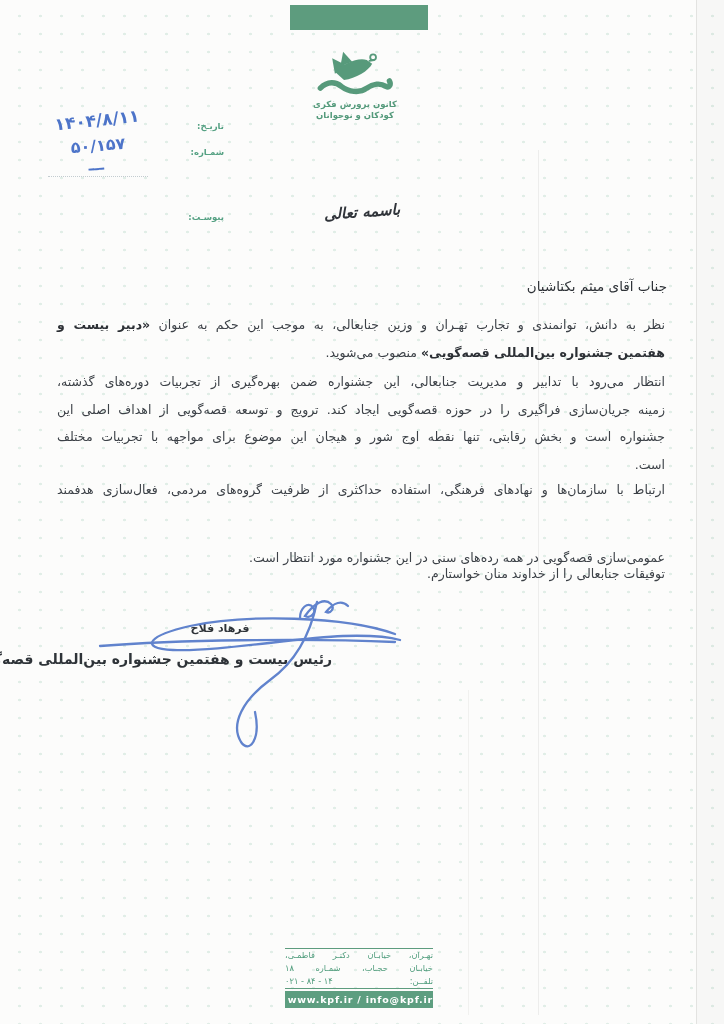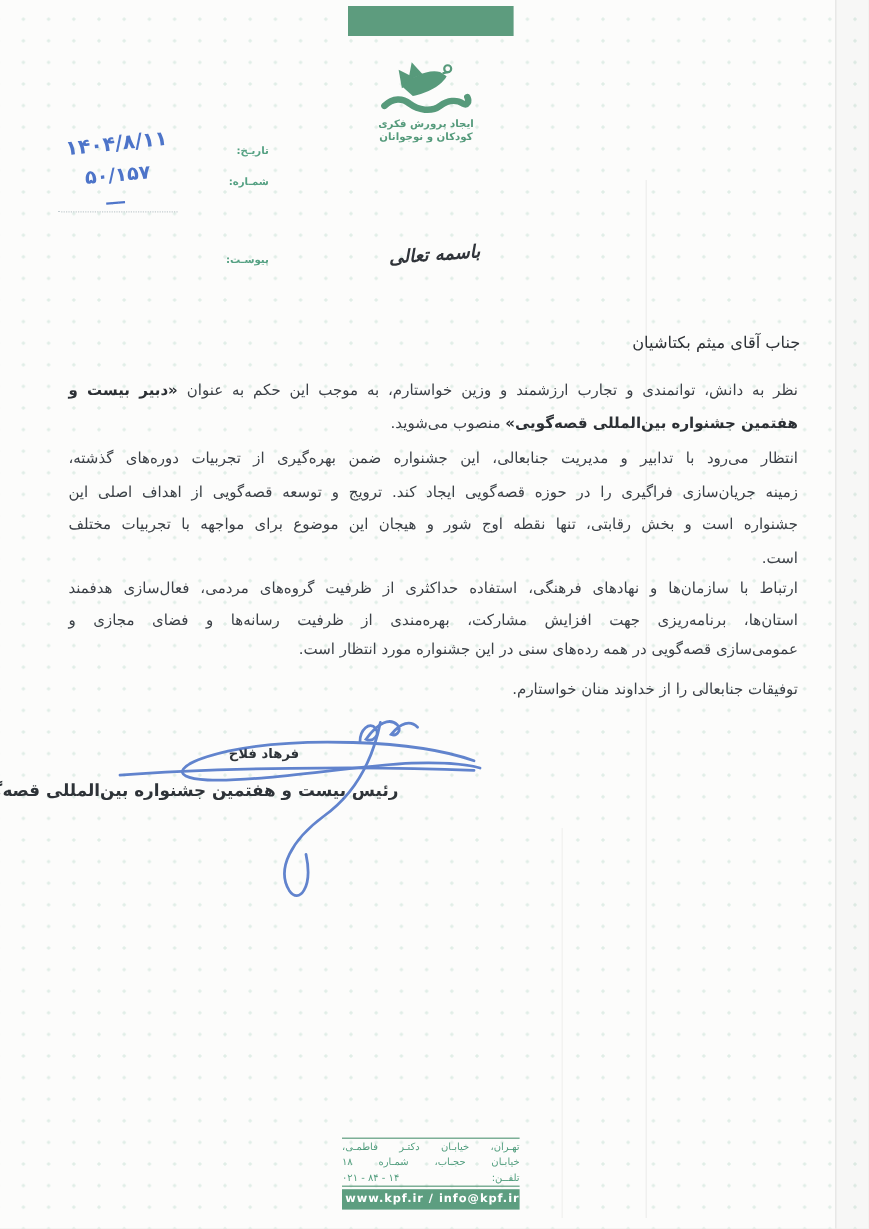--- a/index.html
+++ b/index.html
@@ -62,48 +62,47 @@
     <g fill="none" stroke="#579a7b" stroke-linecap="round">
       <path d="M33,2 L43,13 L30,18 Z" fill="#579a7b" stroke="none"></path>
       <path d="M21,9 L37,17 L24,26 Z" fill="#579a7b" stroke="none"></path>
       <path d="M24,24 C33,15 49,8 59,11 L65,15 C61,23 47,31 34,33 Z" fill="#579a7b" stroke="none"></path>
       <circle cx="66" cy="8" r="3.2" stroke-width="2"></circle>
       <path d="M62,12 L67,11" stroke-width="2"></path>
       <path d="M8,42 C16,34 25,35 31,40 C39,46 51,48 59,42 C66,37 74,36 80,40 C84,42 86,38 84,34" stroke-width="6"></path>
     </g>
   </svg>
   <div class="abs logo-text">
-    <div>ایجاد پرورش فکری</div>
+    <div>کانون پرورش فکری</div>
     <div>کودکان و نوجوانان</div>
   </div>
 
   <div class="abs field-label" style="left:180px;top:121px;text-align:right;">تاریـخ:</div>
   <div class="abs field-label" style="left:180px;top:147px;text-align:right;">شمـاره:</div>
   <div class="abs field-label" style="left:180px;top:168px;text-align:right;margin-top:44px;">پیوسـت:</div>
 
   <div class="abs hand hand-date">۱۴۰۴/۸/۱۱</div>
   <div class="abs hand hand-num">۵۰/۱۵۷</div>
   <div class="abs hand hand-dash">ـــ</div>
   <div class="abs attach-rule"></div>
 
   <div class="abs bismillah">باسمه تعالی</div>
 
   <div class="abs salutation">جناب آقای میثم بکتاشیان</div>
 
-  <div class="abs bline" style="top:315px;"><span>نظر به دانش، توانمندی و تجارب ارزشمند و وزین خواستارم، به موجب این حکم به عنوان </span><b>«دبیر بیست و</b></div>
+  <div class="abs bline" style="top:315px;"><span>نظر به دانش، توانمندی و تجارب تهـران و وزین جنابعالی، به موجب این حکم به عنوان </span><b>«دبیر بیست و</b></div>
   <div class="abs bline partial" style="top:343px;padding-right:5px;"><b>هفتمین جشنواره بین‌المللی قصه‌گویی»</b><span> منصوب می‌شوید.</span></div>
 
   <div class="abs bline" style="top:372px;">انتظار می‌رود با تدابیر و مدیریت جنابعالی، این جشنواره ضمن بهره‌گیری از تجربیات دوره‌های گذشته،</div>
   <div class="abs bline" style="top:400px;">زمینه جریان‌سازی فراگیری را در حوزه قصه‌گویی ایجاد کند. ترویج و توسعه قصه‌گویی از اهداف اصلی این</div>
   <div class="abs bline" style="top:427px;">جشنواره است و بخش رقابتی، تنها نقطه اوج شور و هیجان این موضوع برای مواجهه با تجربیات مختلف</div>
   <div class="abs bline partial" style="top:455px;padding-right:57px;">است.</div>
 
   <div class="abs bline" style="top:480px;">ارتباط با سازمان‌ها و نهادهای فرهنگی، استفاده حداکثری از ظرفیت گروه‌های مردمی، فعال‌سازی هدفمند</div>
-  <div class="abs bline" style="top:507px;">استان‌ها، برنامه‌ریزی جهت افزایش مشارکت، بهره‌مندی از ظرفیت رسانه‌ها و فضای مجازی و</div>
-  <div class="abs bline partial" style="top:531px;padding-right:12px;">عمومی‌سازی قصه‌گویی در همه رده‌های سنی در این جشنواره مورد انتظار است.</div>
+  <div class="abs bline partial" style="top:548px;padding-right:12px;">عمومی‌سازی قصه‌گویی در همه رده‌های سنی در این جشنواره مورد انتظار است.</div>
 
   <div class="abs bline partial" style="top:564px;padding-right:70px;">توفیقات جنابعالی را از خداوند منان خواستارم.</div>
 
   <div class="abs sig-name">فرهاد فلاح</div>
   <div class="abs sig-title">رئیس بیست و هفتمین جشنواره بین‌المللی قصه‌گویی</div>
 
   <svg class="abs sig-svg" width="330" height="175" viewBox="0 0 330 175">
     <g fill="none" stroke="#4c73c7" stroke-width="2.3" stroke-linecap="round" opacity="0.88">
       <path d="M205,30 c0,-10 8,-17 13,-11 c4,5 -2,12 -8,9 c10,-14 20,-18 26,-12 c4,4 0,10 -5,8 c8,-10 16,-12 22,-6"></path>
       <path d="M300,46 C250,28 150,26 95,38 C55,47 42,60 78,62 C120,64 200,50 248,48 C280,47 298,50 305,52"></path>

